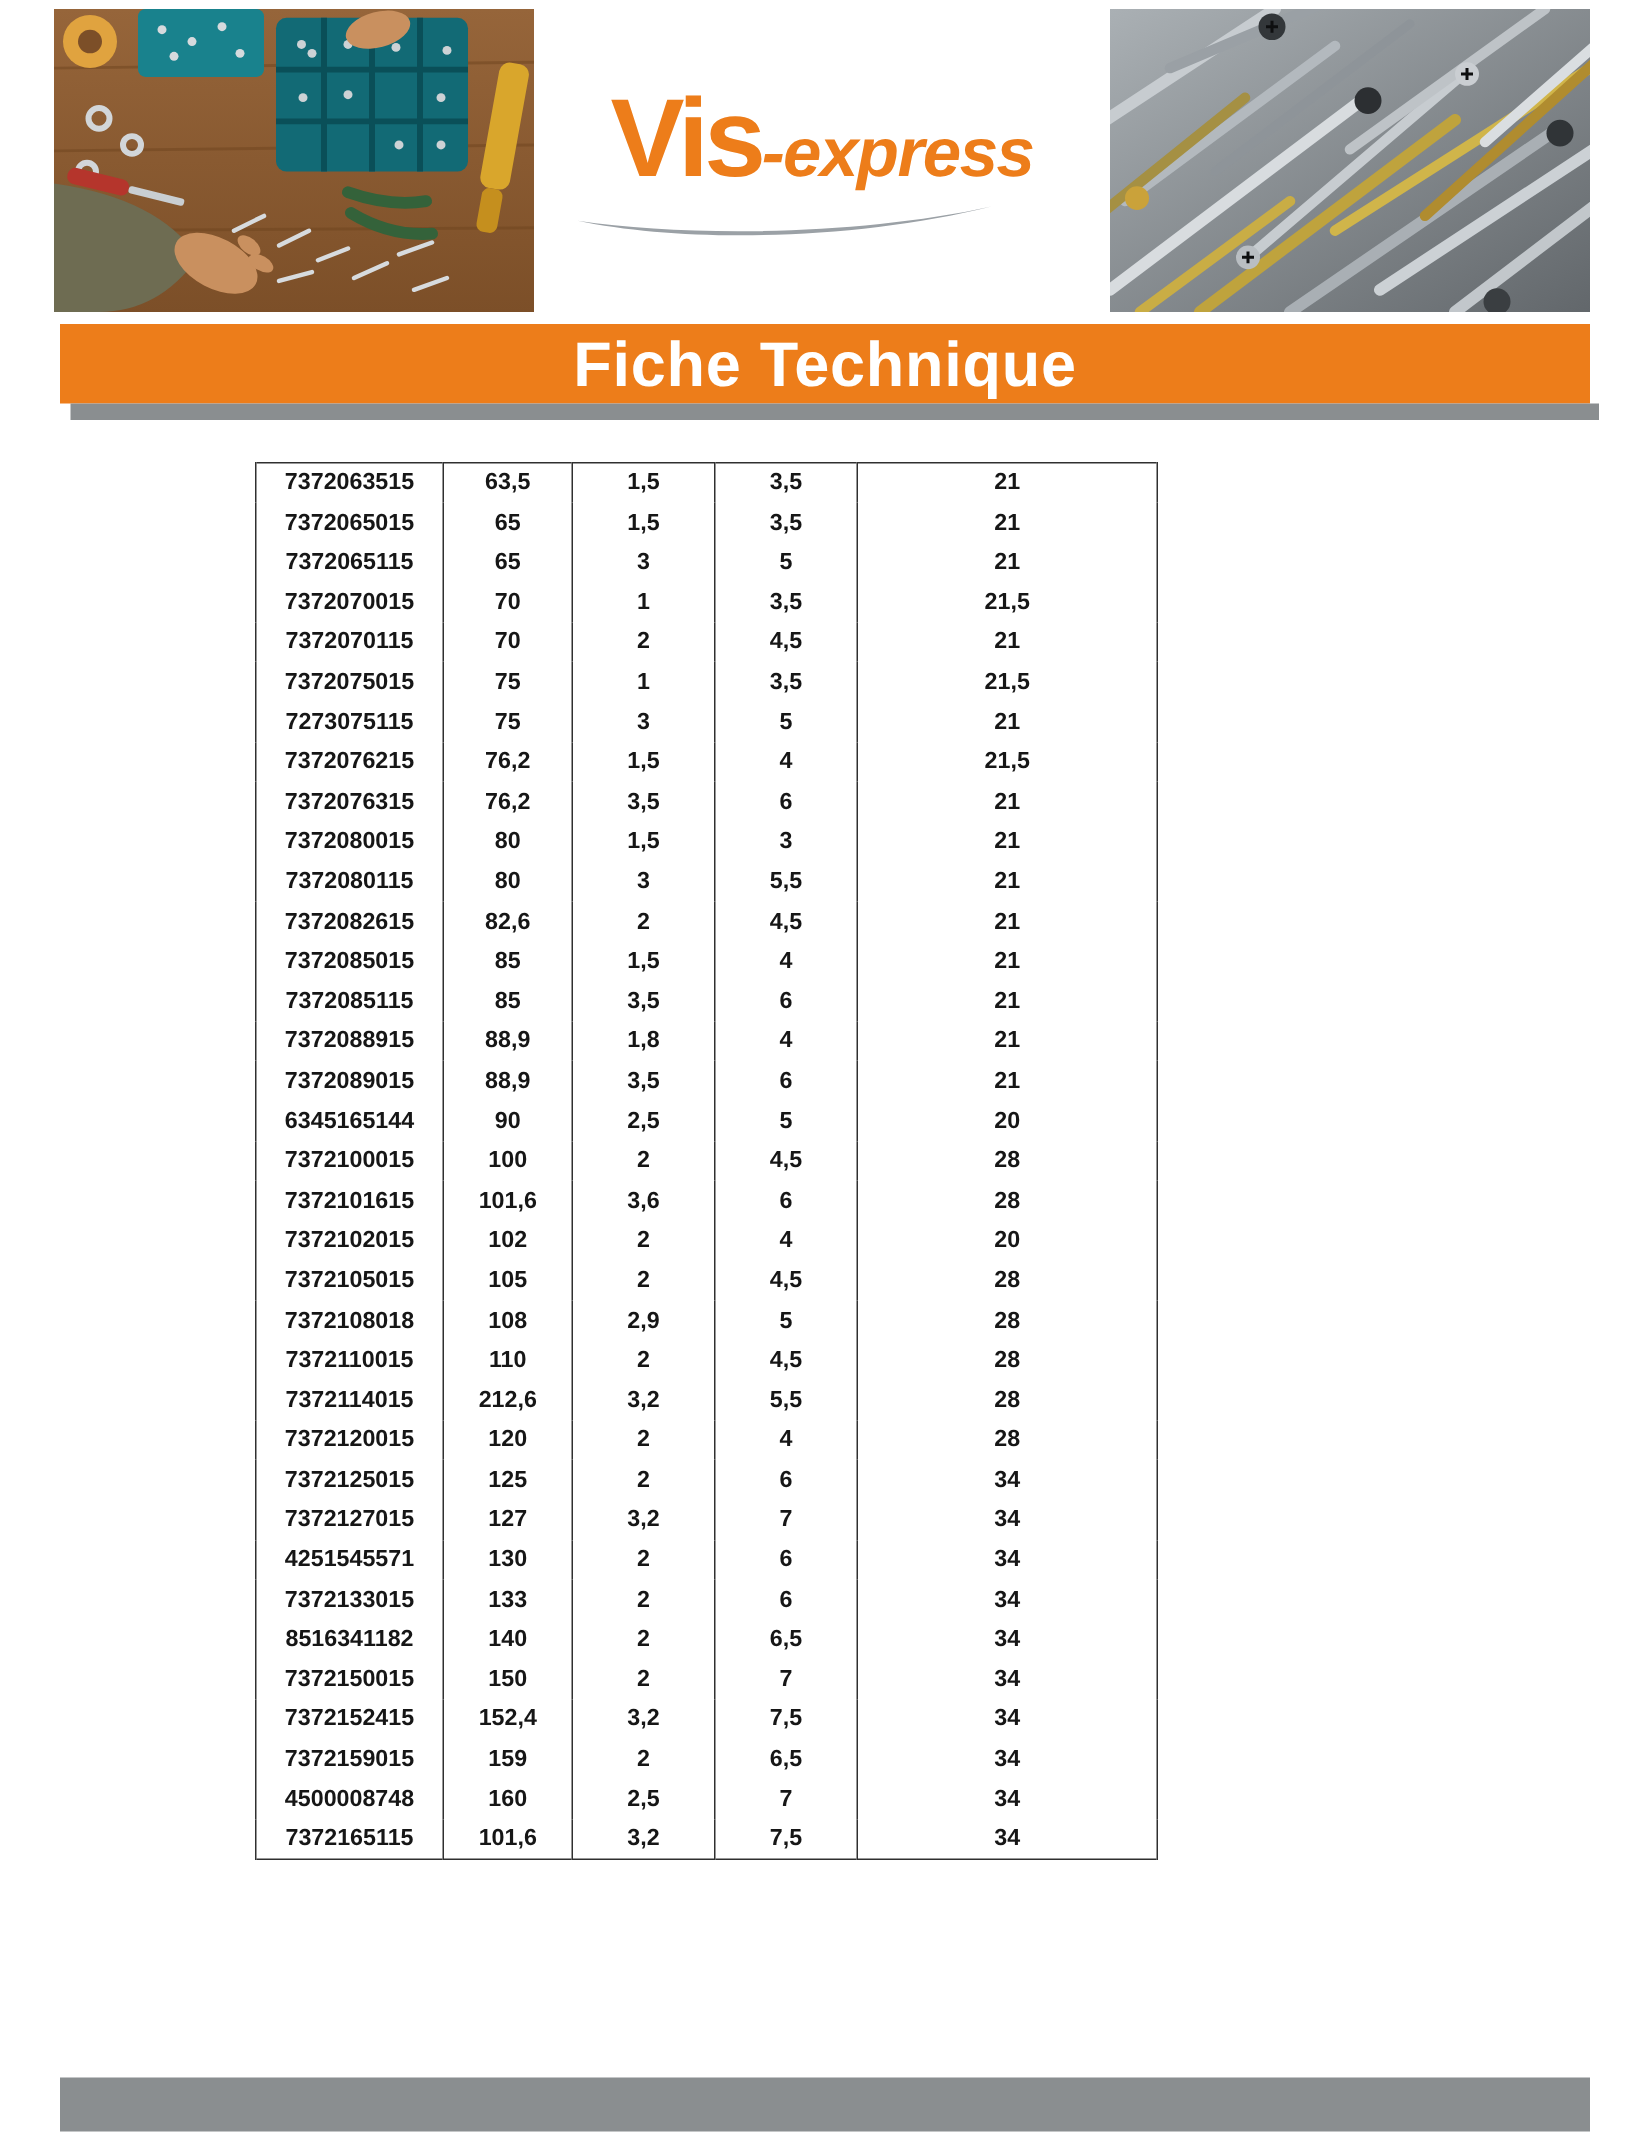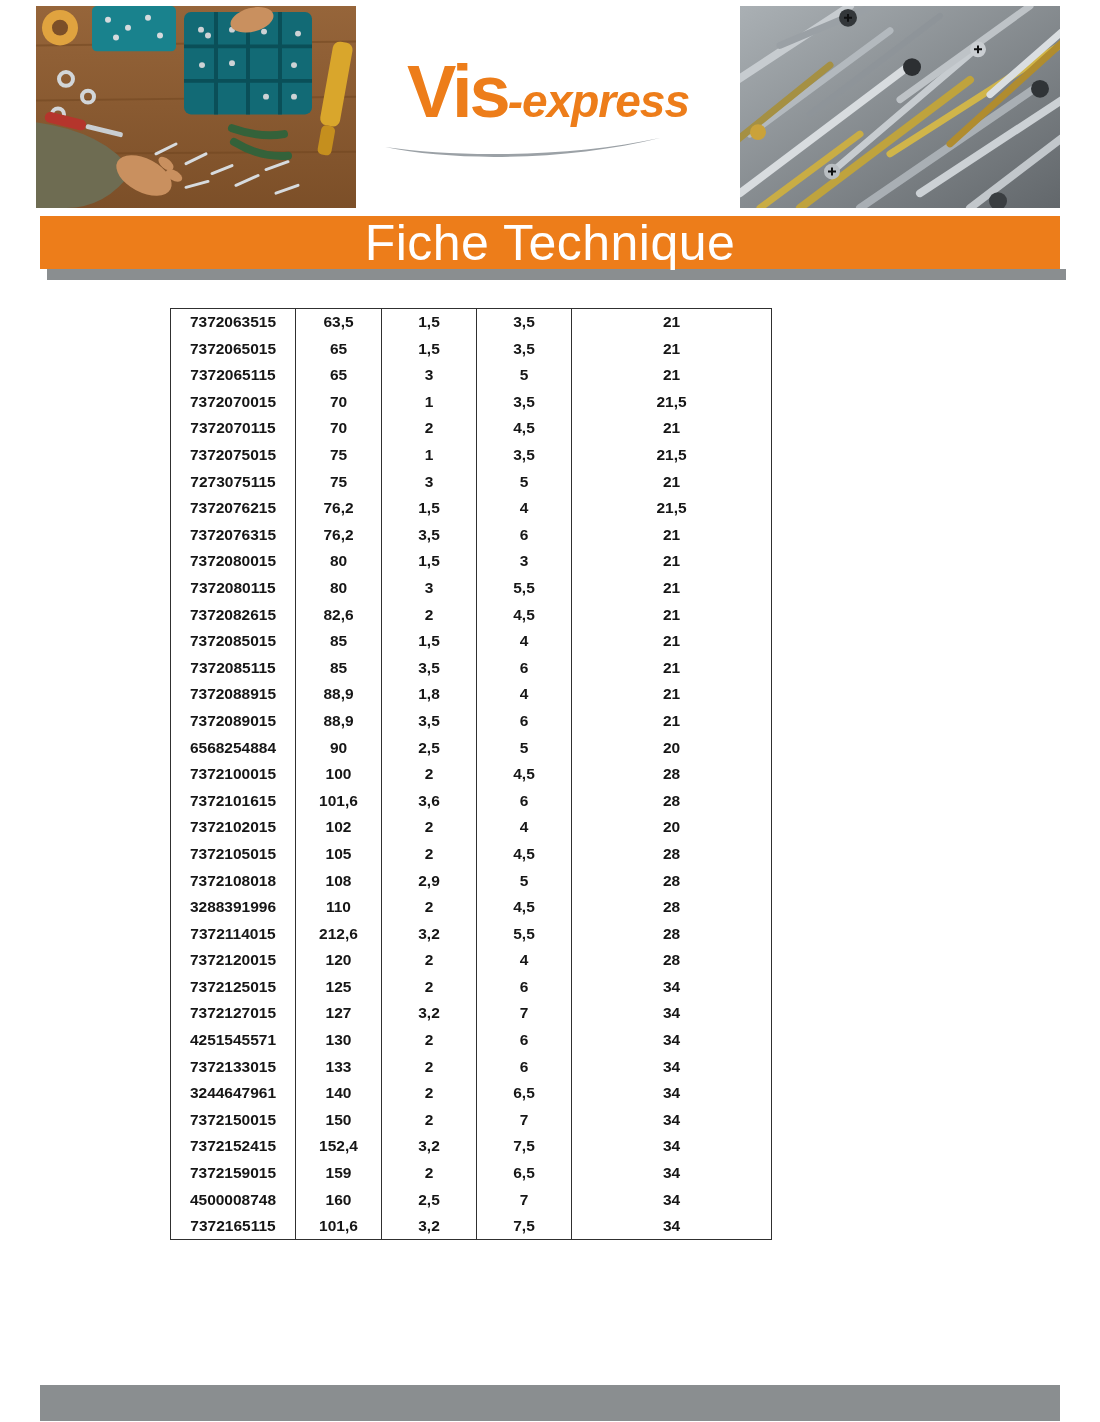--- a/index.html
+++ b/index.html
@@ -16,21 +16,21 @@
   .photo svg{width:100%;height:100%;display:block;}
   .logo-block{flex:1;height:100%;display:flex;flex-direction:column;align-items:center;justify-content:center;}
   .logo-line{display:flex;align-items:baseline;white-space:nowrap;}
   .logo-main{font-size:74px;font-weight:bold;color:var(--orange);letter-spacing:-3px;}
   .logo-suffix{font-size:46px;font-weight:bold;font-style:italic;color:var(--orange);letter-spacing:-1px;}
   .swoosh{width:290px;height:34px;margin-top:-2px;margin-left:-50px;}
 
   
   .banner{margin:8px 40px 0 40px;height:53px;background:var(--orange);
           display:flex;align-items:center;justify-content:center;}
-  .banner-title{color:#ffffff;font-size:50px;font-weight:normal;letter-spacing:0.5px;}
+  .banner-title{color:#ffffff;font-size:42px;font-weight:bold;letter-spacing:0.5px;}
   .banner-shadow{margin:0 34px 0 47px;height:11px;background:var(--gray);}
 
   
   .spec{margin:28px 0 0 170px;width:601px;border-collapse:collapse;table-layout:fixed;
         border:1.5px solid #303030;}
   .spec td,.spec th{border-left:1px solid #303030;border-right:1px solid #303030;
         height:26.6px;padding:0 2px;text-align:center;vertical-align:middle;
         font-size:15.5px;font-weight:bold;color:#161616;line-height:1;overflow:hidden;}
   .col-ref{width:125px;}
   .col-dia{width:86px;}
@@ -296,21 +296,21 @@
           <td>21</td>
         </tr>
         <tr>
           <td>7372089015</td>
           <td>88,9</td>
           <td>3,5</td>
           <td>6</td>
           <td>21</td>
         </tr>
         <tr>
-          <td>6568254884</td>
+          <td>6345165144</td>
           <td>90</td>
           <td>2,5</td>
           <td>5</td>
           <td>20</td>
         </tr>
         <tr>
           <td>7372100015</td>
           <td>100</td>
           <td>2</td>
           <td>4,5</td>
@@ -338,21 +338,21 @@
           <td>28</td>
         </tr>
         <tr>
           <td>7372108018</td>
           <td>108</td>
           <td>2,9</td>
           <td>5</td>
           <td>28</td>
         </tr>
         <tr>
-          <td>3288391996</td>
+          <td>7372110015</td>
           <td>110</td>
           <td>2</td>
           <td>4,5</td>
           <td>28</td>
         </tr>
         <tr>
           <td>7372114015</td>
           <td>212,6</td>
           <td>3,2</td>
           <td>5,5</td>
@@ -387,21 +387,21 @@
           <td>34</td>
         </tr>
         <tr>
           <td>7372133015</td>
           <td>133</td>
           <td>2</td>
           <td>6</td>
           <td>34</td>
         </tr>
         <tr>
-          <td>3244647961</td>
+          <td>8516341182</td>
           <td>140</td>
           <td>2</td>
           <td>6,5</td>
           <td>34</td>
         </tr>
         <tr>
           <td>7372150015</td>
           <td>150</td>
           <td>2</td>
           <td>7</td>

